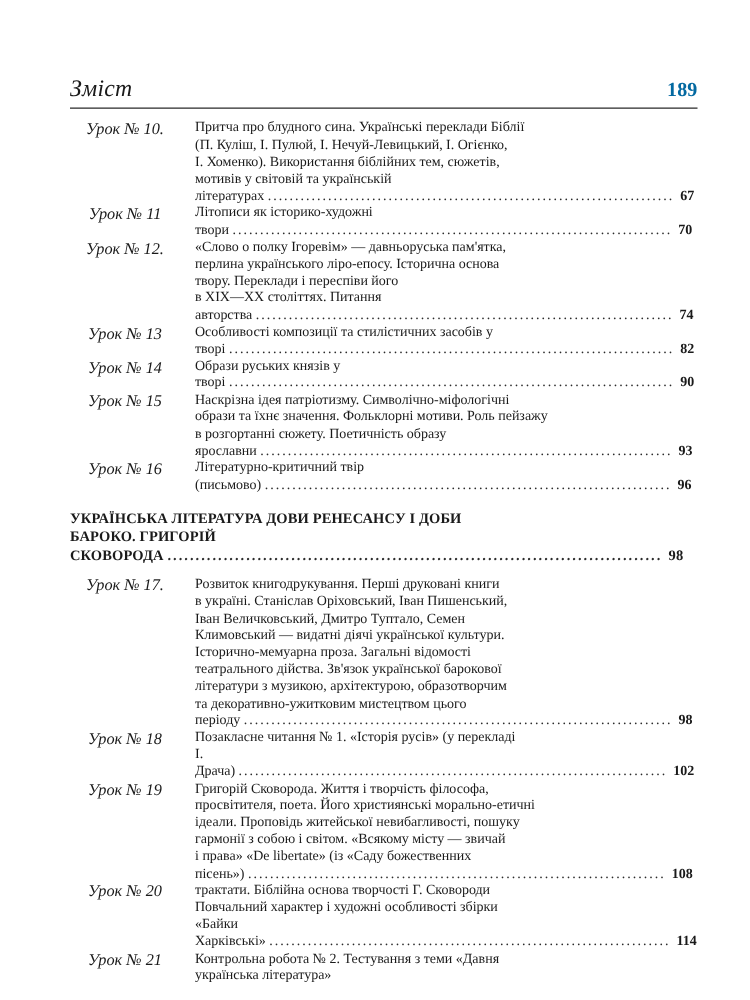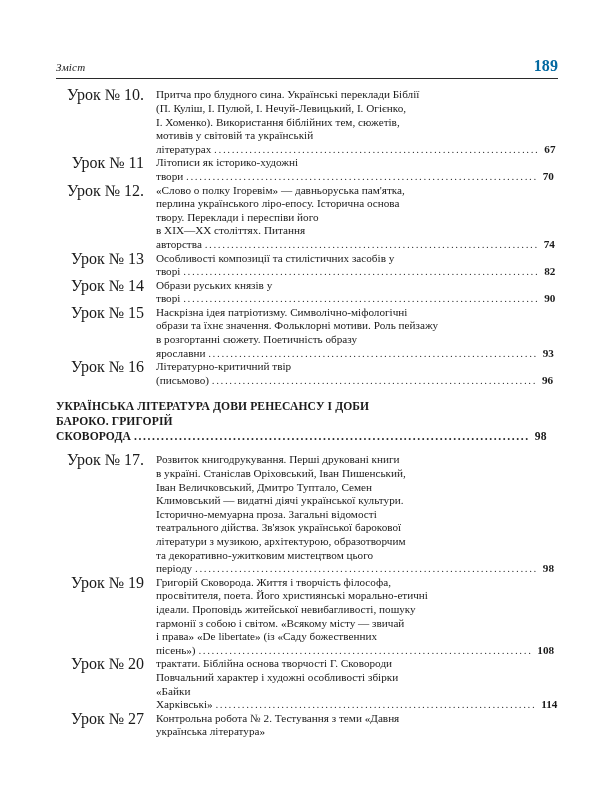--- a/index.html
+++ b/index.html
@@ -26,21 +26,21 @@
 
   
   .running-head {
     display: flex;
     align-items: baseline;
     justify-content: space-between;
     padding-bottom: 3px;
   }
   .running-head-title {
     font-style: italic;
-    font-size: 11px;
+    font-size: 19px;
     letter-spacing: 0.2px;
     color: #1a1a1a;
     margin-top: 23px;
   }
   .running-head-folio {
     font-weight: bold;
     font-size: 16px;
     letter-spacing: 0.1px;
     color: #0369a1;
   }
@@ -56,23 +56,24 @@
     line-height: 13.6px;
   }
 
   .entry {
     display: flex;
     align-items: flex-start;
     margin-bottom: 0px;
   }
   .entry-label {
     flex: 0 0 88px;
-    text-align: right;
+    text-align: center;
     padding-right: 12px;
-    font-size: 16px;
+    font-style: italic;
+    font-size: 13px;
     line-height: 13.6px;
     white-space: nowrap;
     color: #1a1a1a;
   }
   .entry-body {
     flex: 1 1 auto;
     min-width: 0;
   }
 
   
@@ -174,39 +175,46 @@
           <div>в україні. Станіслав Оріховський, Іван Пишенський,</div>
           <div>Іван Величковський, Дмитро Туптало, Семен</div>
           <div>Климовський — видатні діячі української культури.</div>
           <div>Історично-мемуарна проза. Загальні відомості</div>
           <div>театрального дійства. Зв'язок української барокової</div>
           <div>літератури з музикою, архітектурою, образотворчим</div>
           <div>та декоративно-ужитковим мистецтвом цього періоду<span class="tail"> <span class="leader">..............................................................................</span> <span class="folio">98</span></span></div>
         </div>
       </div>
       <div class="entry">
+        <div class="entry-label">Урок № 18</div>
+        <div class="entry-body">
+          <div>Позакласне читання № 1. «Історія русів» (у перекладі</div>
+          <div>І. Драча)<span class="tail"> <span class="leader">..............................................................................</span> <span class="folio">102</span></span></div>
+        </div>
+      </div>
+      <div class="entry">
         <div class="entry-label">Урок № 19</div>
         <div class="entry-body">
           <div>Григорій Сковорода. Життя і творчість філософа,</div>
           <div>просвітителя, поета. Його християнські морально-етичні</div>
           <div>ідеали. Проповідь житейської невибагливості, пошуку</div>
           <div>гармонії з собою і світом. «Всякому місту — звичай</div>
           <div>і права» «De libertate» (із «Саду божественних пісень»)<span class="tail"> <span class="leader">............................................................................</span> <span class="folio">108</span></span></div>
         </div>
       </div>
       <div class="entry">
         <div class="entry-label">Урок № 20</div>
         <div class="entry-body">
           <div>трактати. Біблійна основа творчості Г. Сковороди</div>
           <div>Повчальний характер і художні особливості збірки</div>
           <div>«Байки Харківські»<span class="tail"> <span class="leader">.........................................................................</span> <span class="folio">114</span></span></div>
         </div>
       </div>
       <div class="entry">
-        <div class="entry-label">Урок № 27</div>
+        <div class="entry-label">Урок № 21</div>
         <div class="entry-body">
           <div>Контрольна робота № 2. Тестування з теми «Давня</div>
           <div>українська література»</div>
         </div>
       </div>
     </div>
 
 </div>
 
 </body></html>

